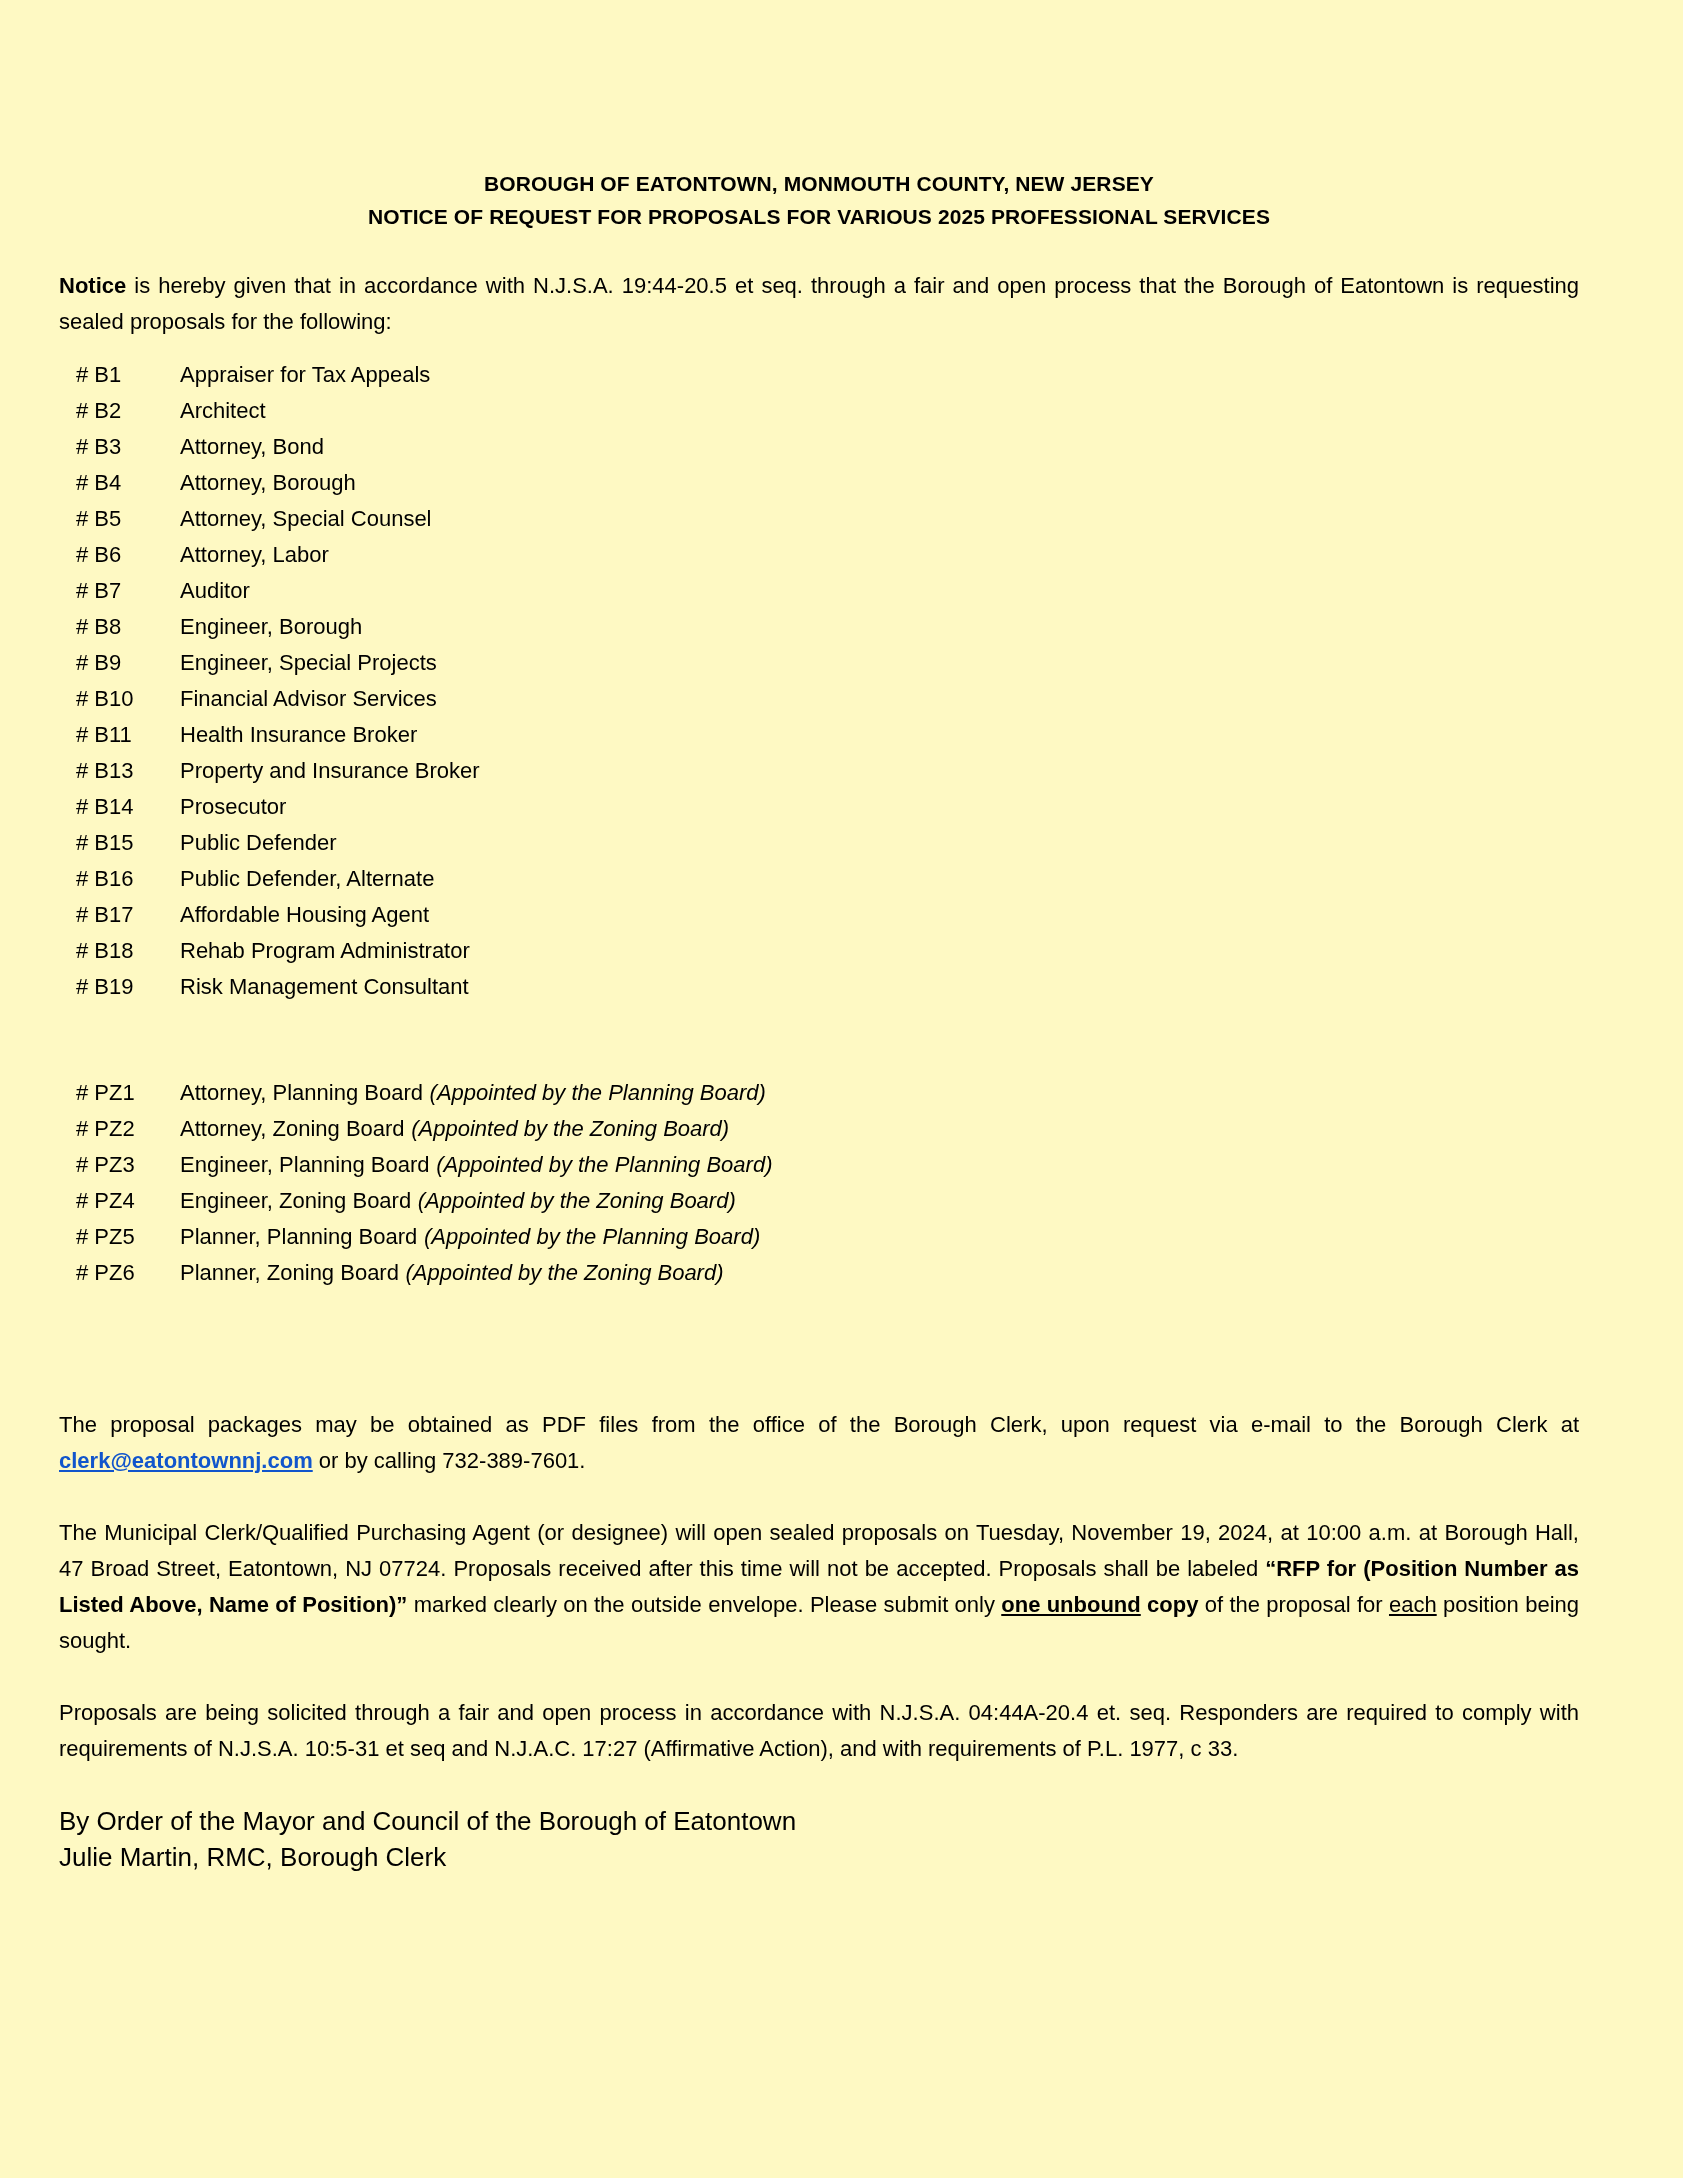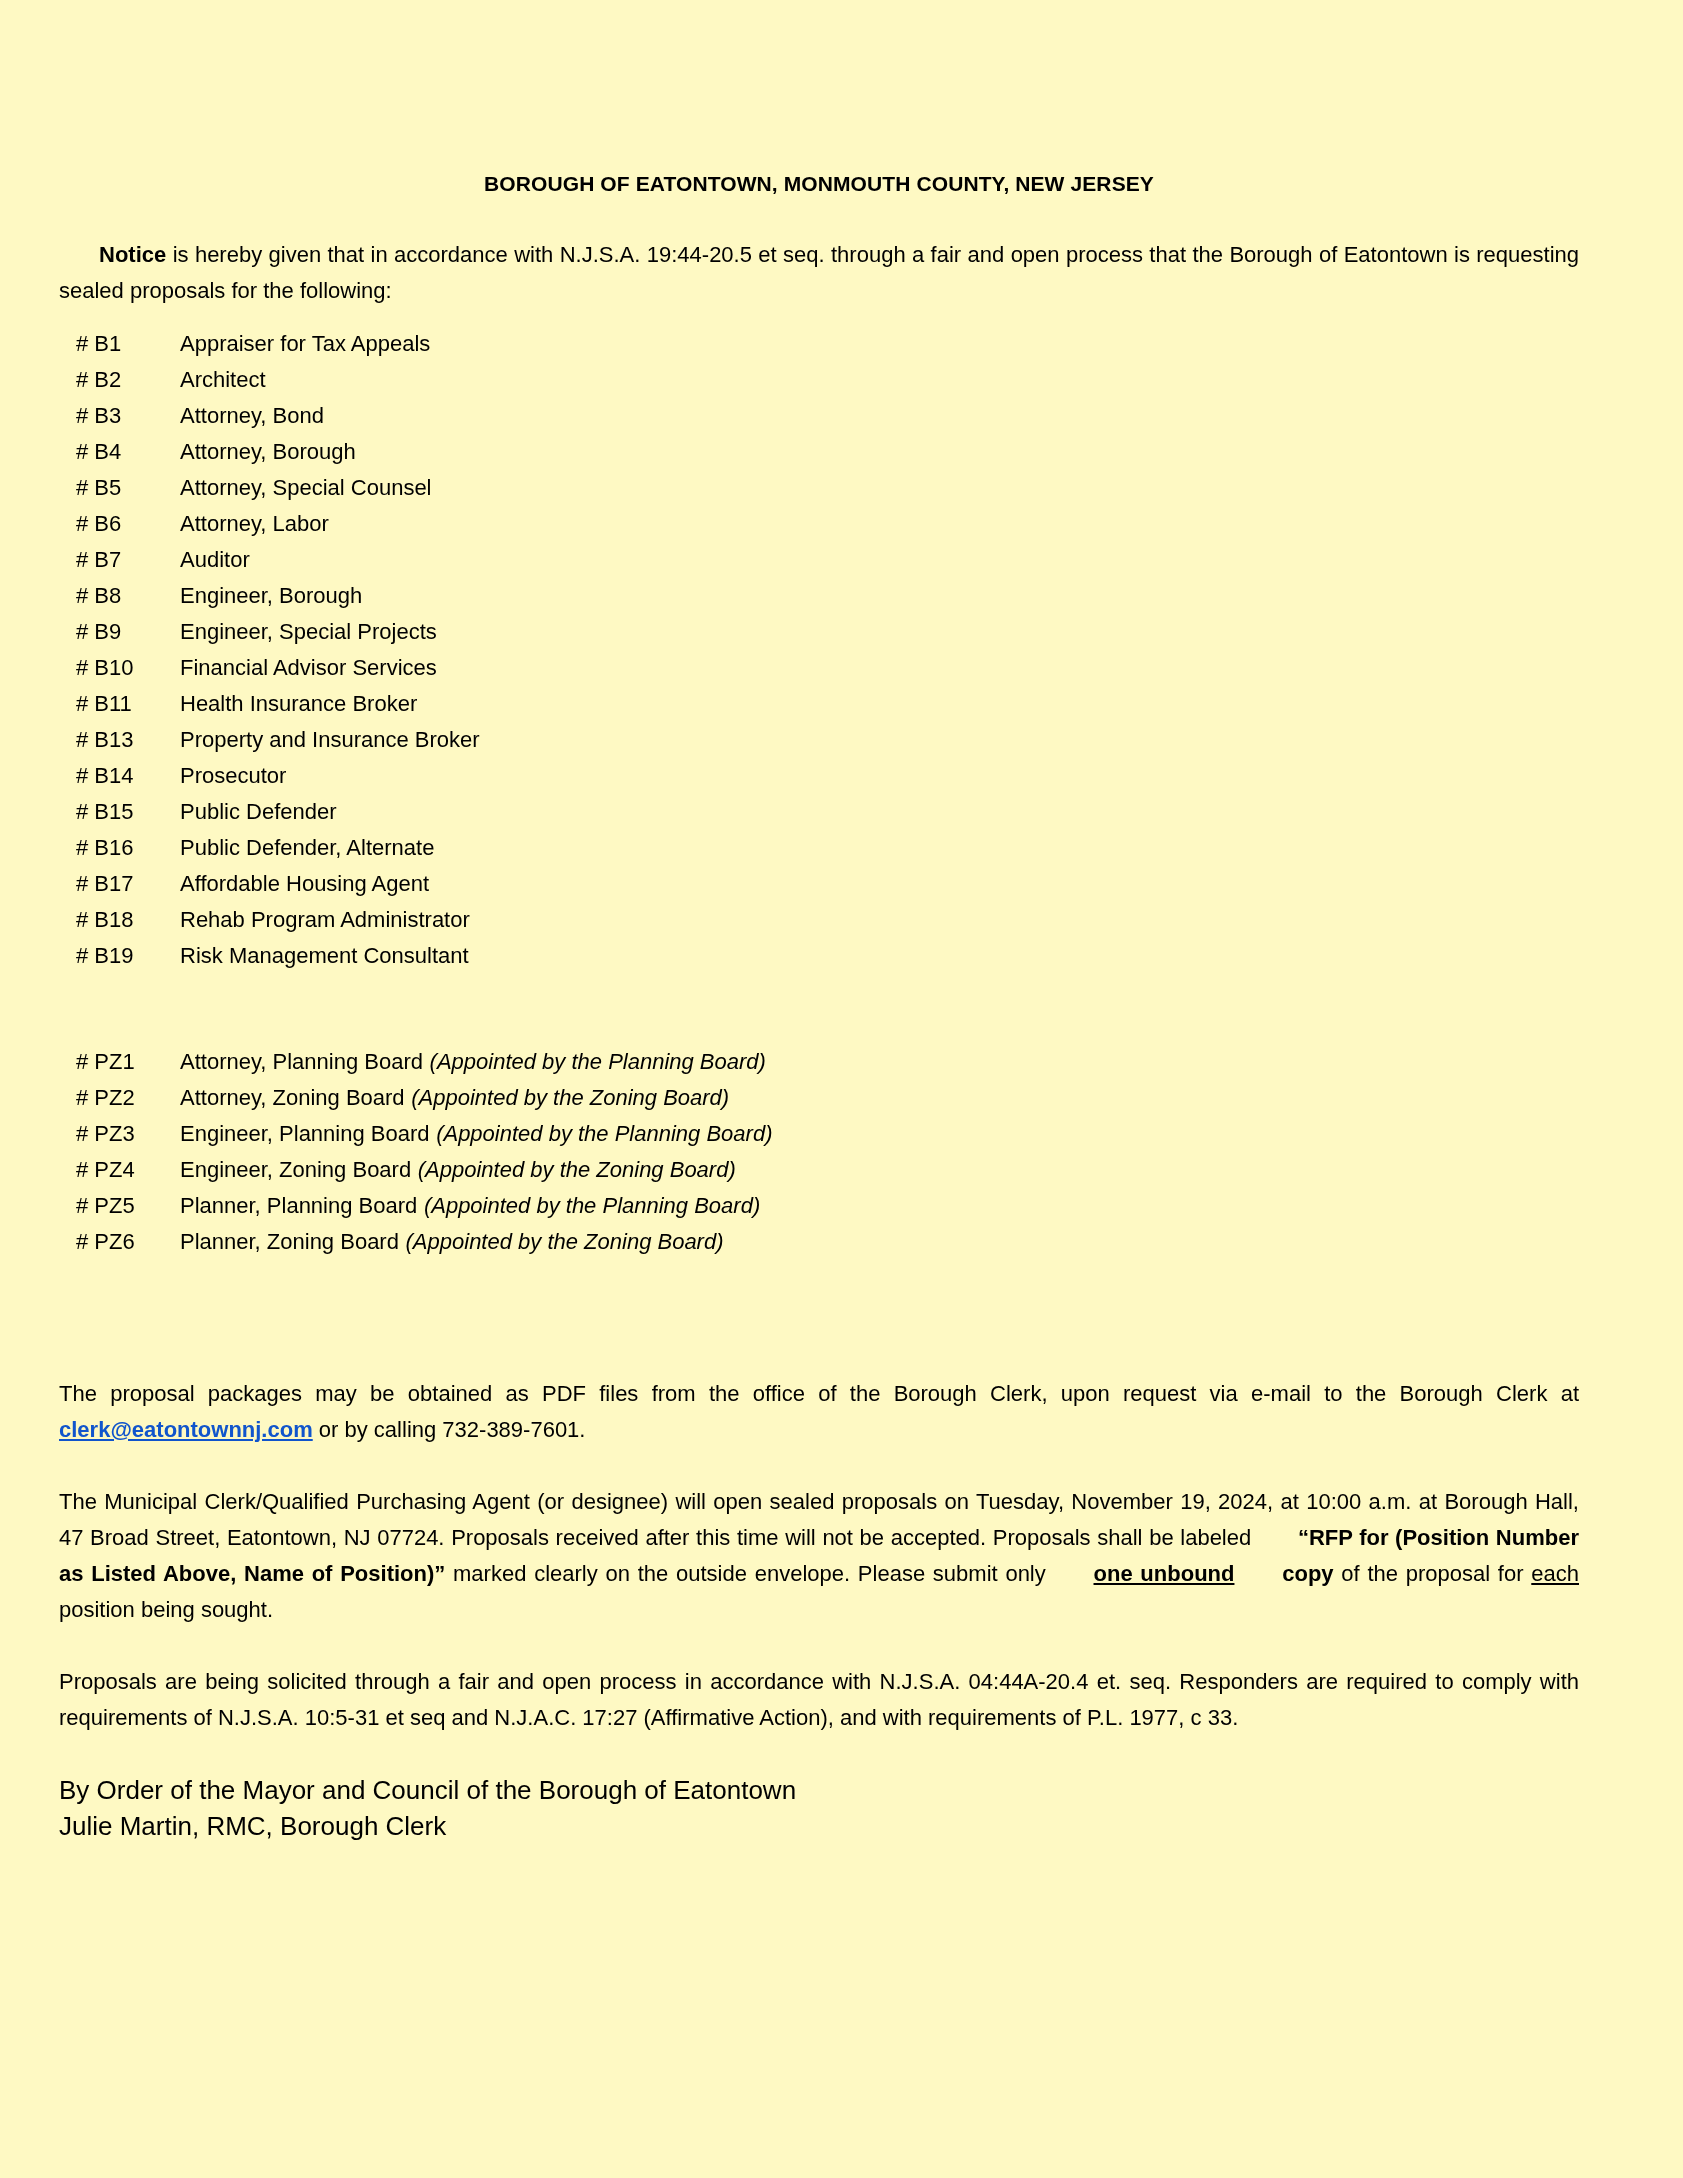--- a/index.html
+++ b/index.html
@@ -62,21 +62,21 @@
     width: 104px;
     flex: 0 0 104px;
   }
   .service-label { flex: 1 1 auto; }
   .appointed-note {
     font-style: italic;
     margin-left: 0.30em;
   }
   .gap-sm { height: 36px; }
   .gap-lg { height: 99px; }
-  b, strong { font-weight: bold; margin-left: 40px; }
+  b, strong { font-weight: bold; }
   .email-link {
     color: #1155cc;
     font-weight: bold;
   }
   .u-bold {
     font-weight: bold;
     text-decoration: underline;
   }
   .u-plain { text-decoration: underline; }
   .sig-line {
@@ -84,20 +84,21 @@
     line-height: 36px;
     margin: 0;
   }
 </style>
 </head>
 <body>
 
 <div class="page">
 
   <div class="doc-title">BOROUGH OF EATONTOWN, MONMOUTH COUNTY, NEW JERSEY</div>
+  <div class="title-line-2">NOTICE OF REQUEST FOR PROPOSALS FOR VARIOUS 2025 PROFESSIONAL SERVICES</div>
 
   <div class="spacer-title"></div>
 
   <p class="body-para"><b>Notice</b><span> is hereby given that in accordance with N.J.S.A. 19:44-20.5 et seq. through a fair and open process that the Borough of Eatontown is requesting sealed proposals for the following:</span></p>
 
   <div class="services-list">
     <div class="service-row">
         <span class="service-code"># B1</span>
         <span class="service-label">Appraiser for Tax Appeals</span>
       </div>

